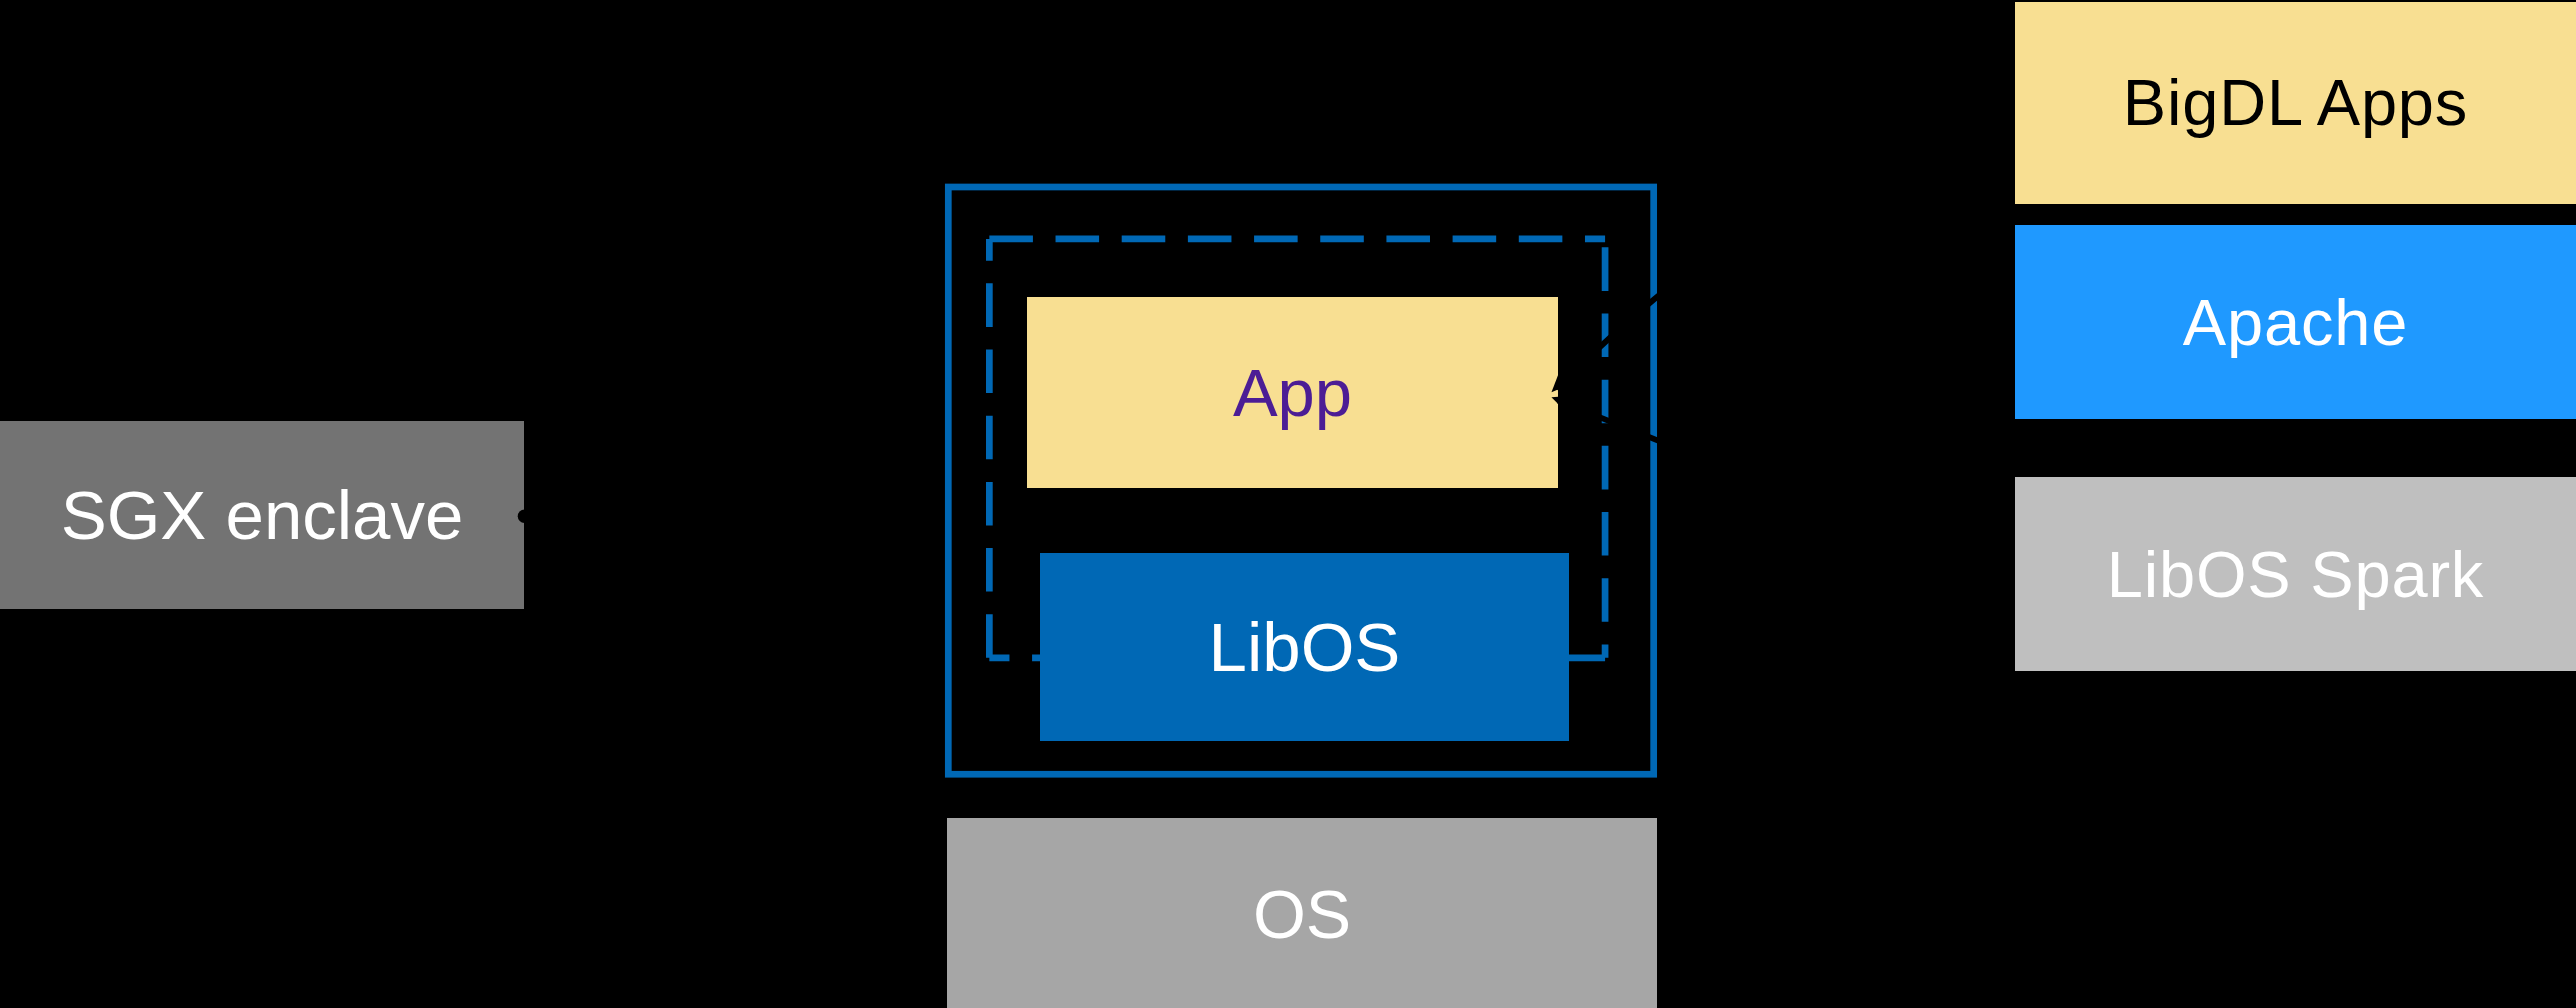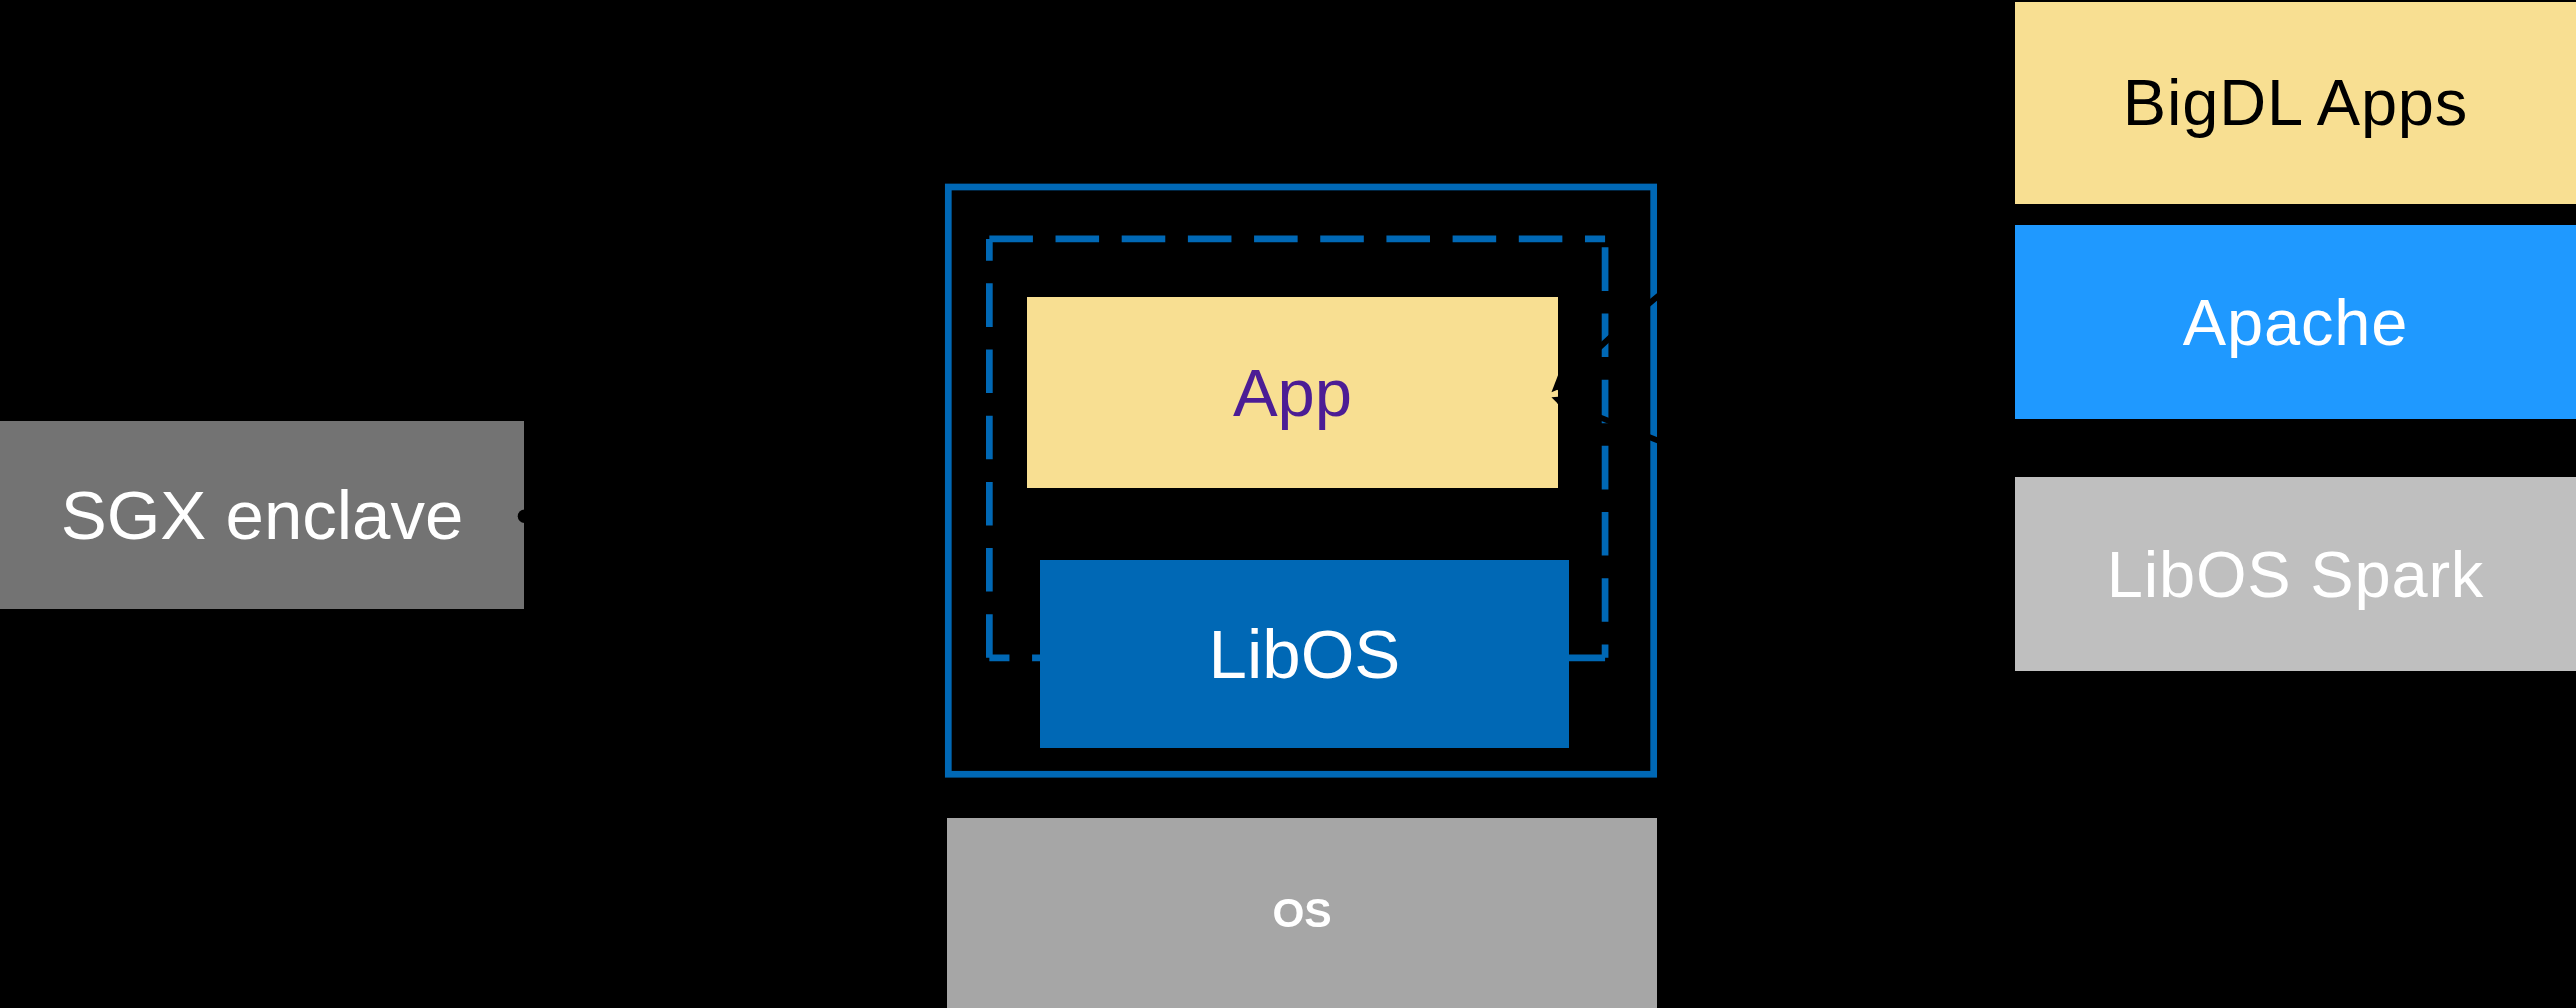--- a/index.html
+++ b/index.html
@@ -20,22 +20,22 @@
     white-space: nowrap;
   }
   .svg-layer { position: absolute; left: 0; top: 0; }
   #borders-layer { z-index: 1; }
   .node { z-index: 2; }
   #connectors-layer { z-index: 3; }
 
   
   #sgx-box        { left: 0px;    top: 421px; width: 524px; height: 188px; background: #737373; color: #ffffff; font-size: 69px; }
   #app-box        { left: 1027px; top: 297px; width: 531px; height: 191px; background: #f8df92; color: #4c1d95; font-size: 67px; }
-  #libos-box      { left: 1040px; top: 553px; width: 529px; height: 188px; background: #0068b5; color: #ffffff; font-size: 69px; margin-top: 7px; }
-  #os-box         { left: 947px; top: 818px; width: 710px; height: 191px; background: #a6a6a6; color: #ffffff; font-size: 41px; font-weight: bold; }
+  #libos-box      { left: 1040px; top: 553px; width: 529px; height: 188px; background: #0068b5; color: #ffffff; font-size: 69px; }
+  #os-box         { left: 947px; top: 818px; width: 710px; height: 191px; background: #a6a6a6; color: #ffffff; font-size: 68px; font-weight: normal; }
   #user-apps-box  { left: 2015px; top: 1.7px;   width: 561px; height: 202px; background: #f8df92; color: #000000; font-size: 65px; letter-spacing: 0.8px; }
   #bigdl-box      { left: 2015px; top: 225px; width: 561px; height: 194px; background: #1f99ff; color: #ffffff; font-size: 65px; letter-spacing: 0.8px; }
   #spark-box      { left: 2015px; top: 477px; width: 561px; height: 194px; background: #bfbfbf; color: #ffffff; font-size: 65px; letter-spacing: 0.8px; }
 </style>
 </head>
 <body>
 
 <div id="canvas">
 
   <svg id="borders-layer" class="svg-layer" width="2576" height="1009" viewBox="0 0 3075 1204">

